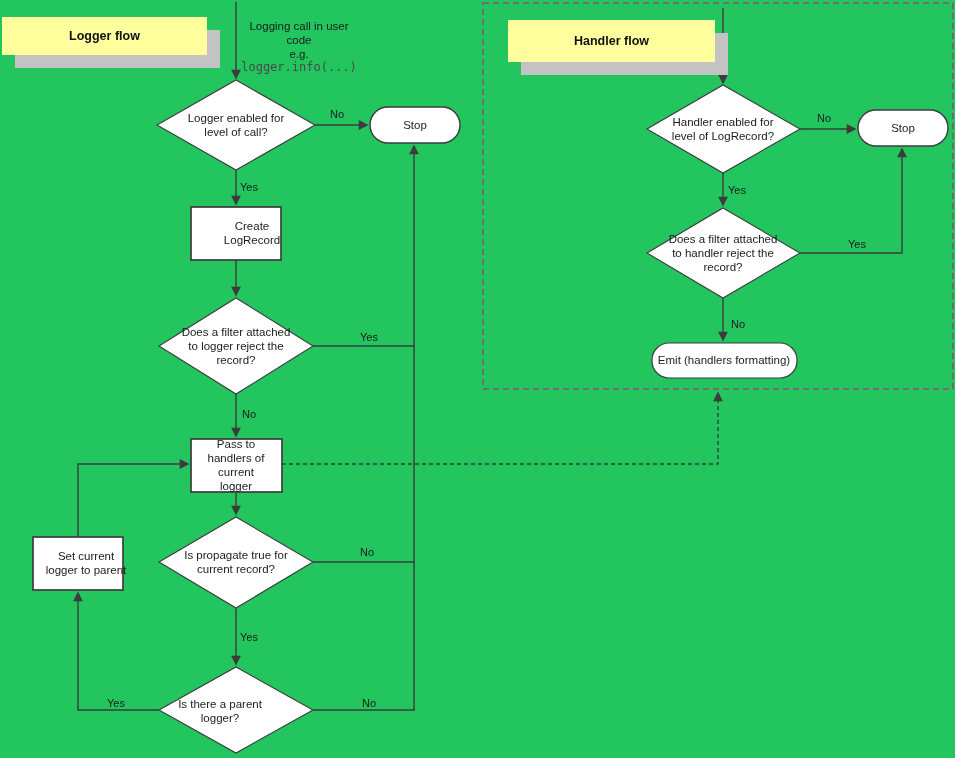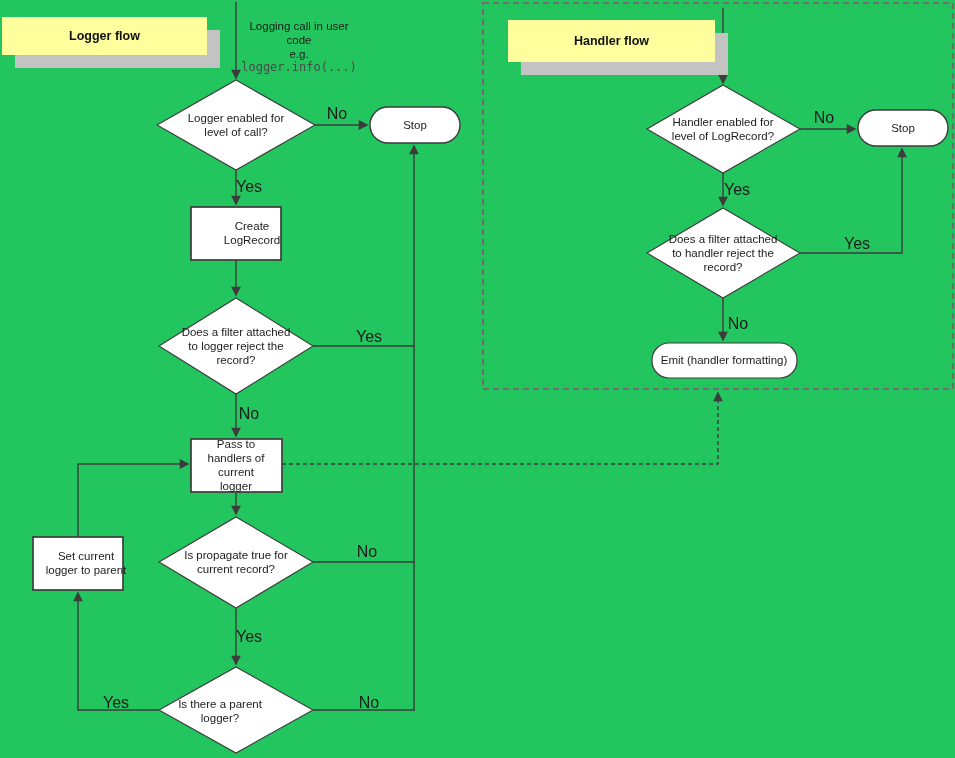--- a/index.html
+++ b/index.html
@@ -6,21 +6,21 @@
   #canvas{
     position:relative;width:955px;height:758px;background:#22c55e;overflow:hidden;
     font-family:"Liberation Sans",sans-serif;color:#1c1c1c;
   }
   #diagram-svg{position:absolute;left:0;top:0;z-index:1;}
   .lbl{
     position:absolute;z-index:2;transform:translate(-50%,-50%);
     text-align:center;white-space:pre-line;
     font-size:11.5px;line-height:14px;color:#1c1c1c;
   }
-  .edge{font-size:16px;}
+  .edge{font-size:11px;}
   .mono{font-family:"DejaVu Sans Mono","Liberation Mono",monospace;font-size:12px;color:#4a4a4a;}
   .flow-title{
     position:absolute;z-index:2;display:flex;align-items:center;justify-content:center;
     font-weight:bold;font-size:12.5px;color:#111;
     background:#ffff9e;box-shadow:13px 13px 0 0 #c3c3c3;
   }
   #logger-title{left:2px;top:17px;width:205px;height:38px;}
   #handler-title{left:508px;top:20px;width:207px;height:42px;}
 </style>
 </head>
@@ -115,20 +115,20 @@
   <div class="lbl edge" style="left:249px;top:637px;">Yes</div>
   <div class="lbl edge" style="left:116px;top:703px;">Yes</div>
   <div class="lbl edge" style="left:369px;top:703px;">No</div>
 
   <div class="lbl" style="left:723px;top:129px;width:140px;">Handler enabled for
 level of LogRecord?</div>
   <div class="lbl" style="left:903px;top:128px;width:80px;">Stop</div>
   <div class="lbl" style="left:723px;top:253px;width:150px;">Does a filter attached
 to handler reject the
 record?</div>
-  <div class="lbl" style="left:724px;top:360px;width:160px;">Emit (handler formatting)</div>
+  <div class="lbl" style="left:724px;top:360px;width:160px;">Emit (handlers formatting)</div>
 
   <div class="lbl edge" style="left:824px;top:118px;">No</div>
   <div class="lbl edge" style="left:737px;top:190px;">Yes</div>
   <div class="lbl edge" style="left:857px;top:244px;">Yes</div>
   <div class="lbl edge" style="left:738px;top:324px;">No</div>
 
 </div>
 
 </body></html>

